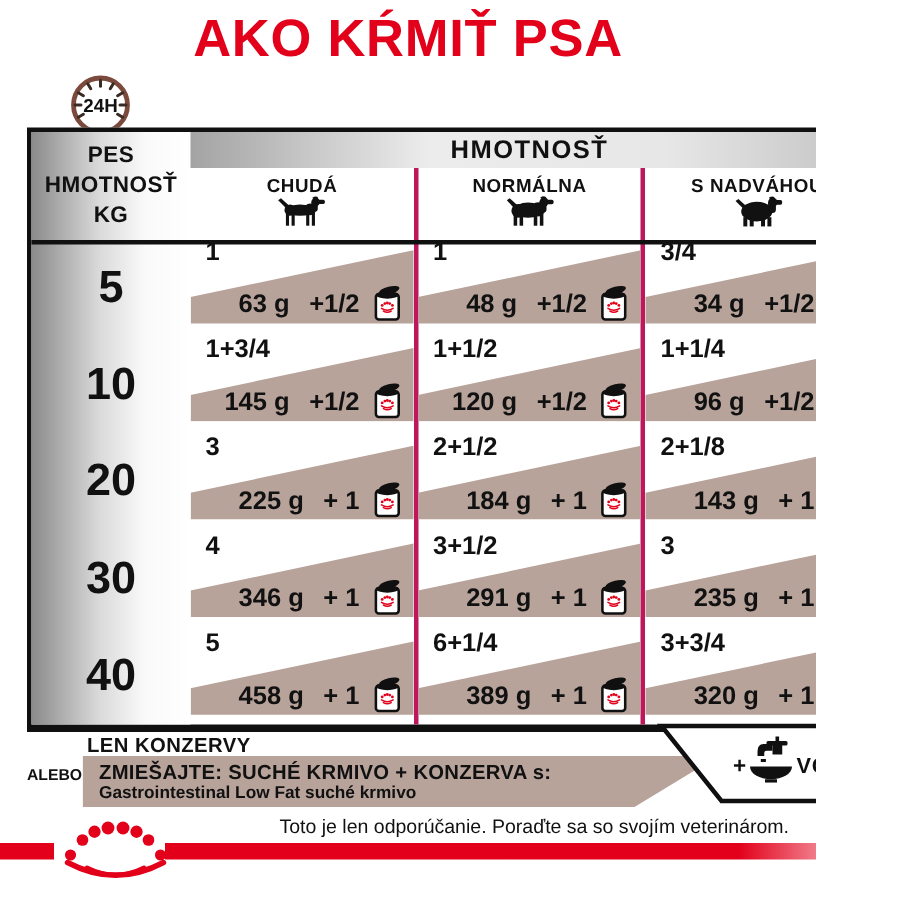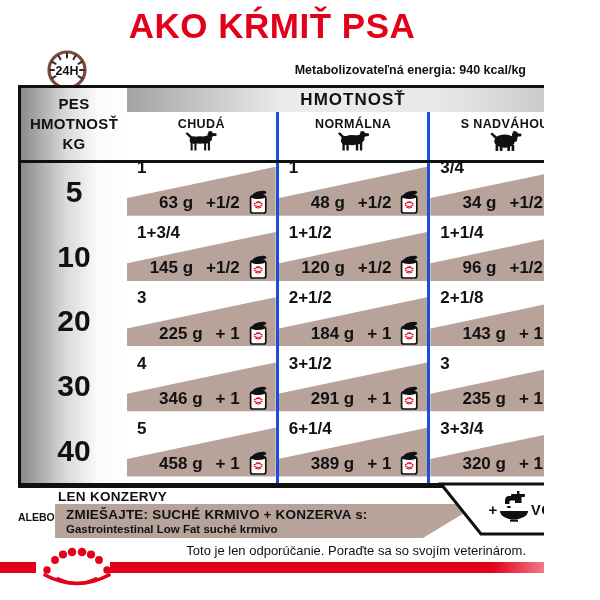--- a/index.html
+++ b/index.html
@@ -18,21 +18,21 @@
       font-size:15px;font-weight:800;line-height:1.32;letter-spacing:.3px;}
   .weights{flex:1;display:flex;flex-direction:column;}
   .weight-num{flex:1;display:flex;align-items:center;justify-content:center;
       font-size:30px;font-weight:800;}
   .rightarea{flex:1;display:flex;flex-direction:column;min-width:0;}
   .spanhdr{height:24px;display:flex;align-items:center;justify-content:center;
       font-size:17px;font-weight:800;letter-spacing:1px;
       background:linear-gradient(to right,#a3a3a3 0%,#ececec 35%,#e7e7e7 70%,#c2c2c2 100%);}
   .cols{flex:1;display:flex;}
   .col{flex:1;display:flex;flex-direction:column;min-width:0;}
-  .col + .col{border-left:3px solid #1d4ed8;}
+  .col + .col{border-left:3px solid #be185d;}
   .subhdr{height:45px;text-align:center;}
   .collabel{font-size:12.5px;font-weight:800;margin-top:5px;letter-spacing:.4px;}
   .dogicon{line-height:0;margin-top:-1px;}
   .hline{position:absolute;left:0;right:0;top:72px;height:3px;background:#101010;}
   .cell{flex:1;position:relative;overflow:hidden;}
   .wedge{position:absolute;inset:0;background:#b8a39b;
       clip-path:polygon(0 63%,100% 15%,100% 90%,0 90%);}
   .cans{position:absolute;top:1px;left:10px;font-size:17px;font-weight:800;}
   .mixrow{position:absolute;right:7px;bottom:6px;display:flex;align-items:flex-end;}
   .mixtext{font-size:17px;font-weight:800;padding-bottom:3px;}
@@ -69,21 +69,20 @@
       <line x1="40" y1="22" x2="36" y2="22"></line>
       <line x1="6" y1="22" x2="10" y2="22"></line>
       <line x1="8.2" y1="13.8" x2="11.6" y2="15.8"></line>
       <line x1="14.5" y1="7.8" x2="16.5" y2="11.2"></line>
       <line x1="37.8" y1="30.2" x2="34.4" y2="28.2"></line>
       <line x1="8.2" y1="30.2" x2="11.6" y2="28.2"></line>
     </g>
     <text x="23" y="26.5" text-anchor="middle" font-size="12.5" font-weight="bold" fill="#111">24H</text>
   </svg>
 
-  <div class="energy">Metabolizovateľná energia: 940 kcal/kg</div>
 
   <div class="tbl">
     <div class="leftcol">
       <div class="lh">
         <span>PES</span>
         <span>HMOTNOSŤ</span>
         <span>KG</span>
       </div>
       <div class="weights" id="weights">
           <div class="weight-num">5</div>

